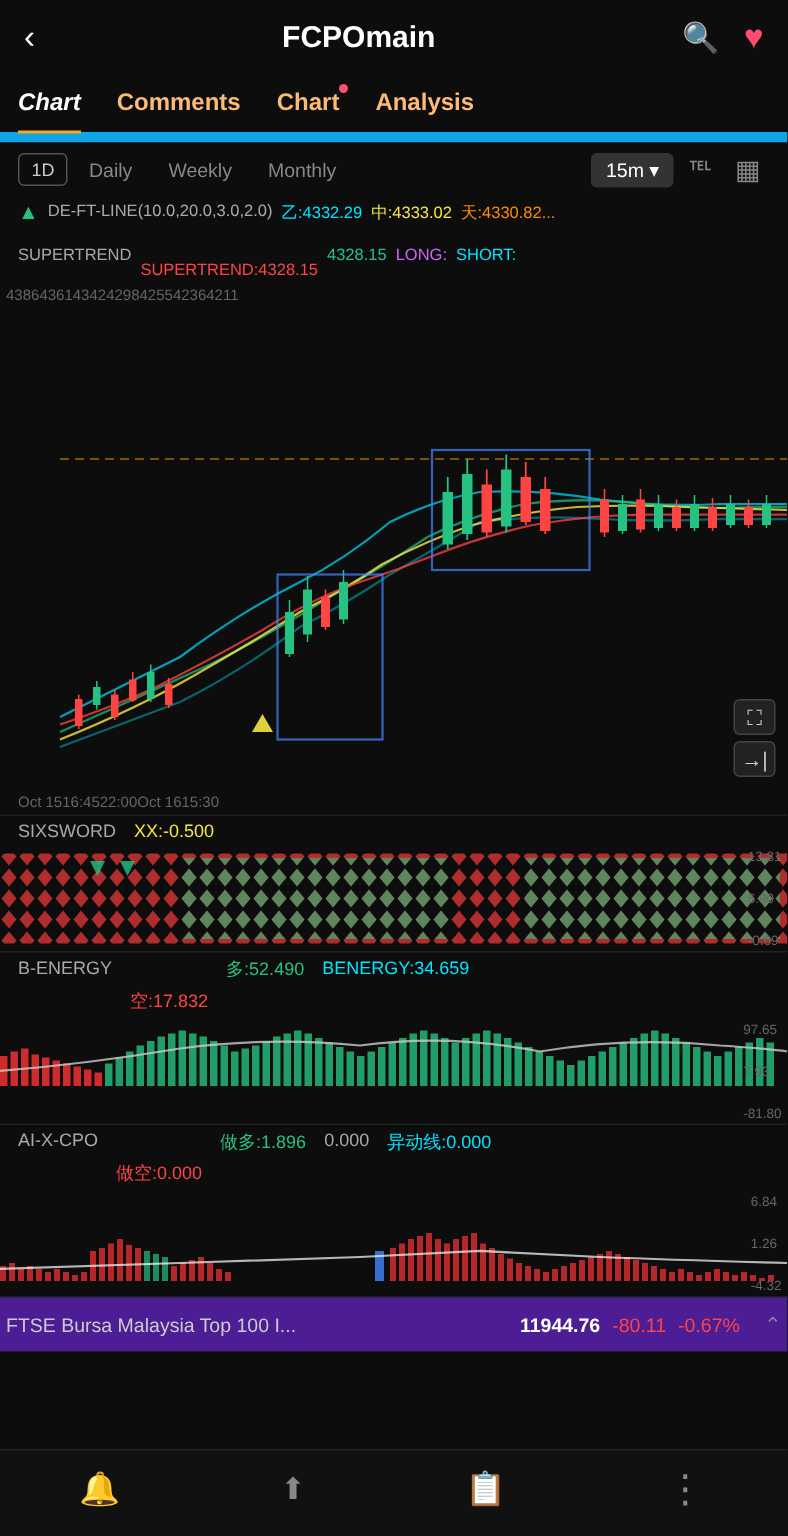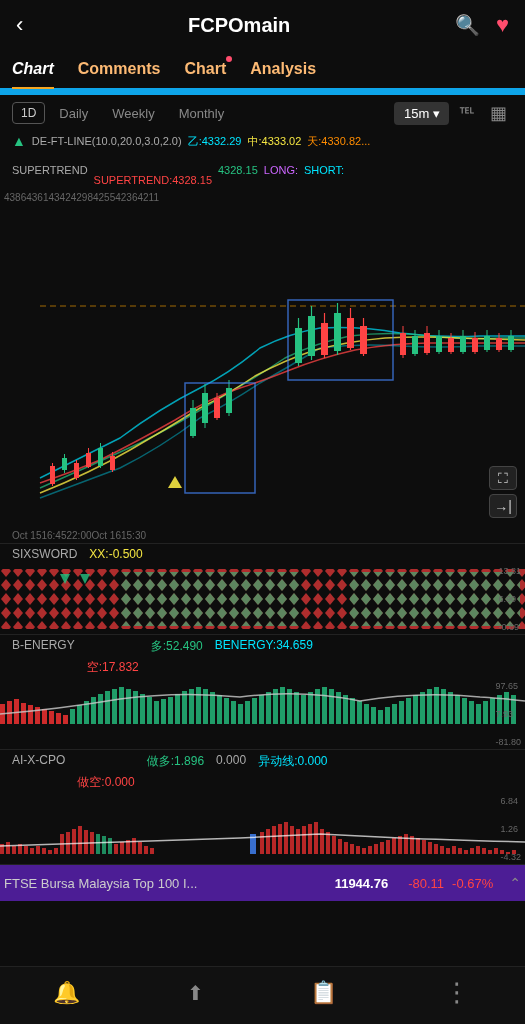--- a/index.html
+++ b/index.html
@@ -225,21 +225,21 @@
     .bottom-ticker {
       background: #4c1d95;
       border-top: 1px solid #222;
       padding: 10px 4px;
       display: flex;
       align-items: flex-end;
       gap: 8px;
       font-size: 13px;
     }
     .ticker-name { color: #ccc; flex: 1; }
-    .ticker-price { color: #fff; font-weight: 600; margin-right: 12px; }
+    .ticker-price { color: #fff; font-weight: 600; margin-right: 0; }
     .ticker-change-neg { color: #ff4444; }
     .ticker-expand { color: #888; margin-left: 8px; font-size: 14px; cursor: pointer; }
 
     
     .bottom-nav {
       position: fixed;
       bottom: 0;
       left: 0;
       width: 525px;
       background: #111;

